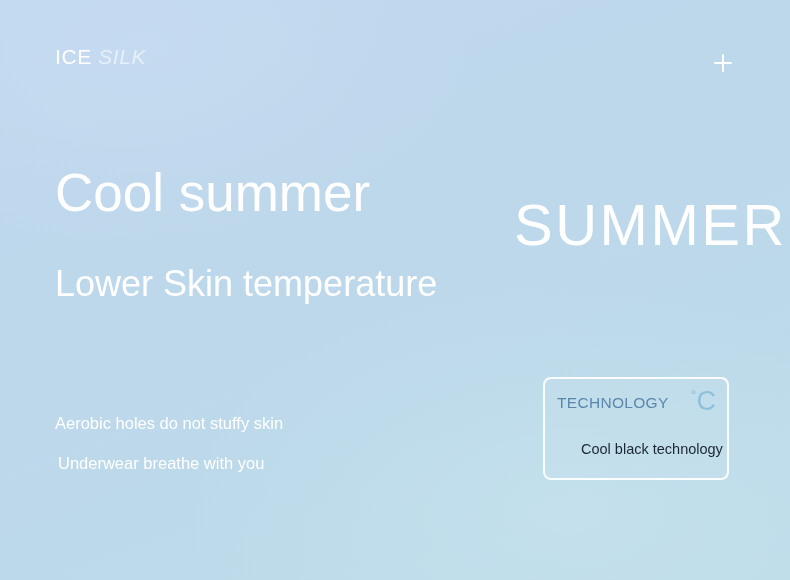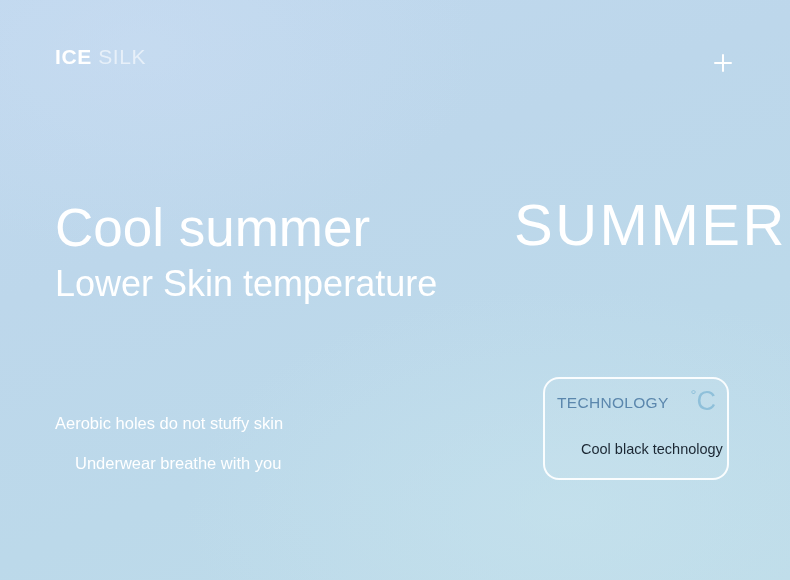--- a/index.html
+++ b/index.html
@@ -53,25 +53,26 @@
     position: absolute;
     left: 55px;
     top: 46px;
     font-size: 21px;
     letter-spacing: 0.6px;
     line-height: 1;
     white-space: nowrap;
   }
   #brand .brand-strong {
     color: #ffffff;
-    font-weight: bold;
+    font-weight: normal;
   }
   #brand .brand-light {
     color: rgba(255,255,255,0.58);
     font-weight: normal;
+    font-style: italic;
   }
   #plus-button {
     position: absolute;
     left: 710px;
     top: 50px;
     width: 26px;
     height: 26px;
     cursor: pointer;
   }
   #plus-button .bar-h,
@@ -97,21 +98,20 @@
   #headline {
     position: absolute;
     left: 55px;
     top: 166px;
     font-size: 53px;
     font-weight: 300;
     color: #ffffff;
     line-height: 1;
     letter-spacing: 0px;
     white-space: nowrap;
-    margin-top: 35px;
   }
   #summer-word {
     position: absolute;
     left: 514px;
     top: 196px;
     font-size: 58px;
     font-weight: 300;
     color: #ffffff;
     line-height: 1;
     letter-spacing: 2.5px;
@@ -138,32 +138,32 @@
     width: 420px;
   }
   .feature-line {
     color: #ffffff;
     font-size: 16.5px;
     font-weight: normal;
     line-height: 1;
     white-space: nowrap;
   }
   .feature-line.first { margin: 0 0 16px 0; }
-  .feature-line.second { margin: 23px 0 0 20px; }
+  .feature-line.second { margin: 23px 0 0 3px; }
 
   
   #tech-card {
     position: absolute;
     left: 543px;
     top: 377px;
     width: 186px;
     height: 103px;
     box-sizing: border-box;
     border: 2px solid rgba(255,255,255,0.92);
-    border-radius: 16px;
+    border-radius: 8px;
     background: rgba(255,255,255,0.045);
   }
   #tech-card-header {
     position: absolute;
     left: 12px;
     top: 14px;
     right: 10px;
     height: 26px;
   }
   #tech-label {

